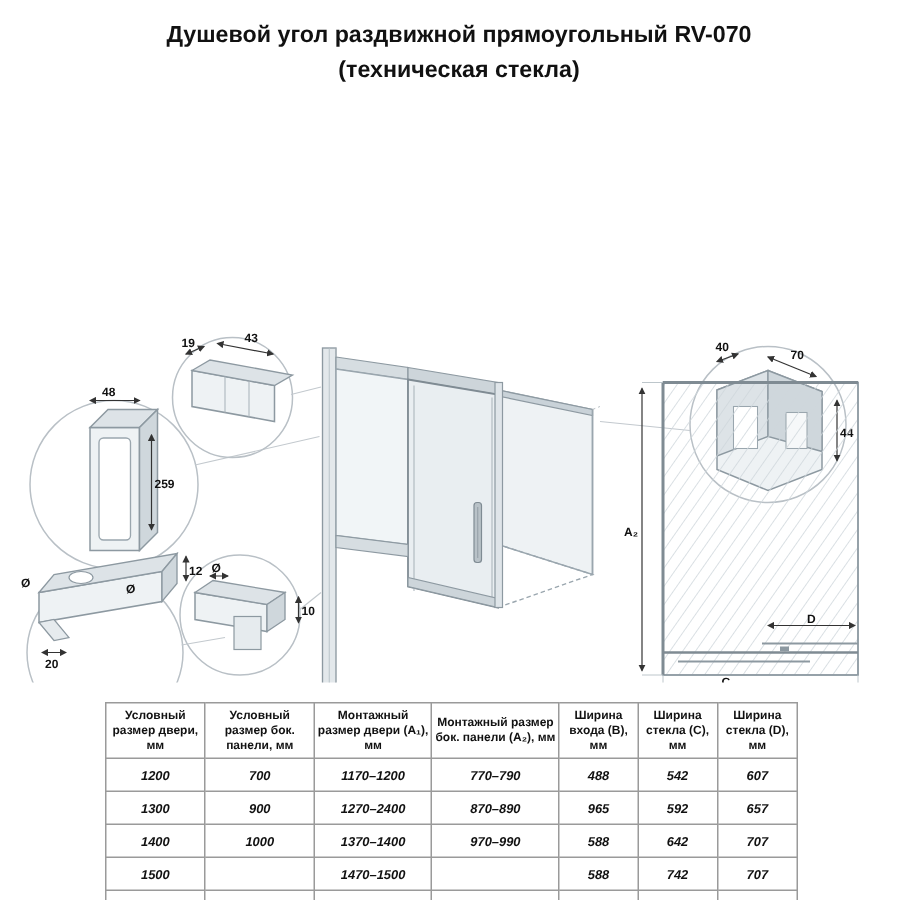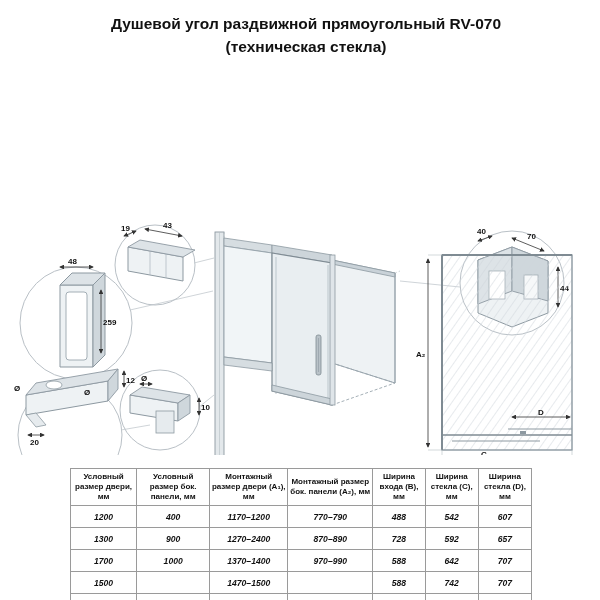--- a/index.html
+++ b/index.html
@@ -259,38 +259,38 @@
           <th>Монтажный размер двери (A₁), мм</th>
           <th>Монтажный размер бок. панели (A₂), мм</th>
           <th>Ширина входа (B), мм</th>
           <th>Ширина стекла (C), мм</th>
           <th>Ширина стекла (D), мм</th>
         </tr>
       </thead>
       <tbody>
         <tr>
           <td>1200</td>
-          <td>400</td>
+          <td>700</td>
           <td>1170–1200</td>
           <td>770–790</td>
           <td>488</td>
           <td>542</td>
           <td>607</td>
         </tr>
         <tr>
           <td>1300</td>
           <td>900</td>
           <td>1270–2400</td>
           <td>870–890</td>
-          <td>728</td>
+          <td>965</td>
           <td>592</td>
           <td>657</td>
         </tr>
         <tr>
-          <td>1700</td>
+          <td>1400</td>
           <td>1000</td>
           <td>1370–1400</td>
           <td>970–990</td>
           <td>588</td>
           <td>642</td>
           <td>707</td>
         </tr>
         <tr>
           <td>1500</td>
           <td></td>

